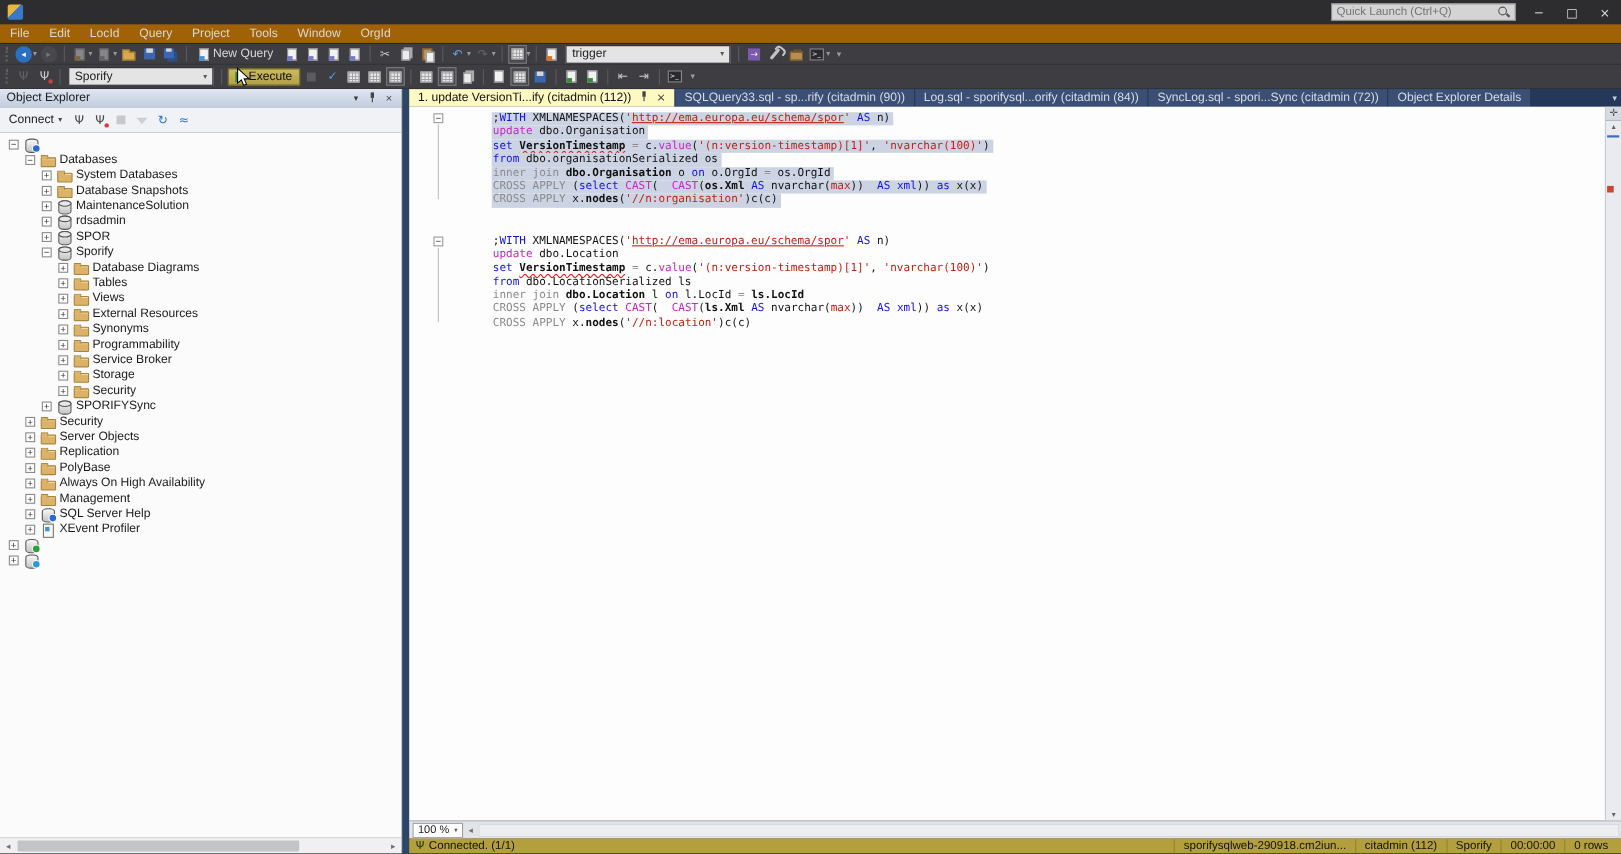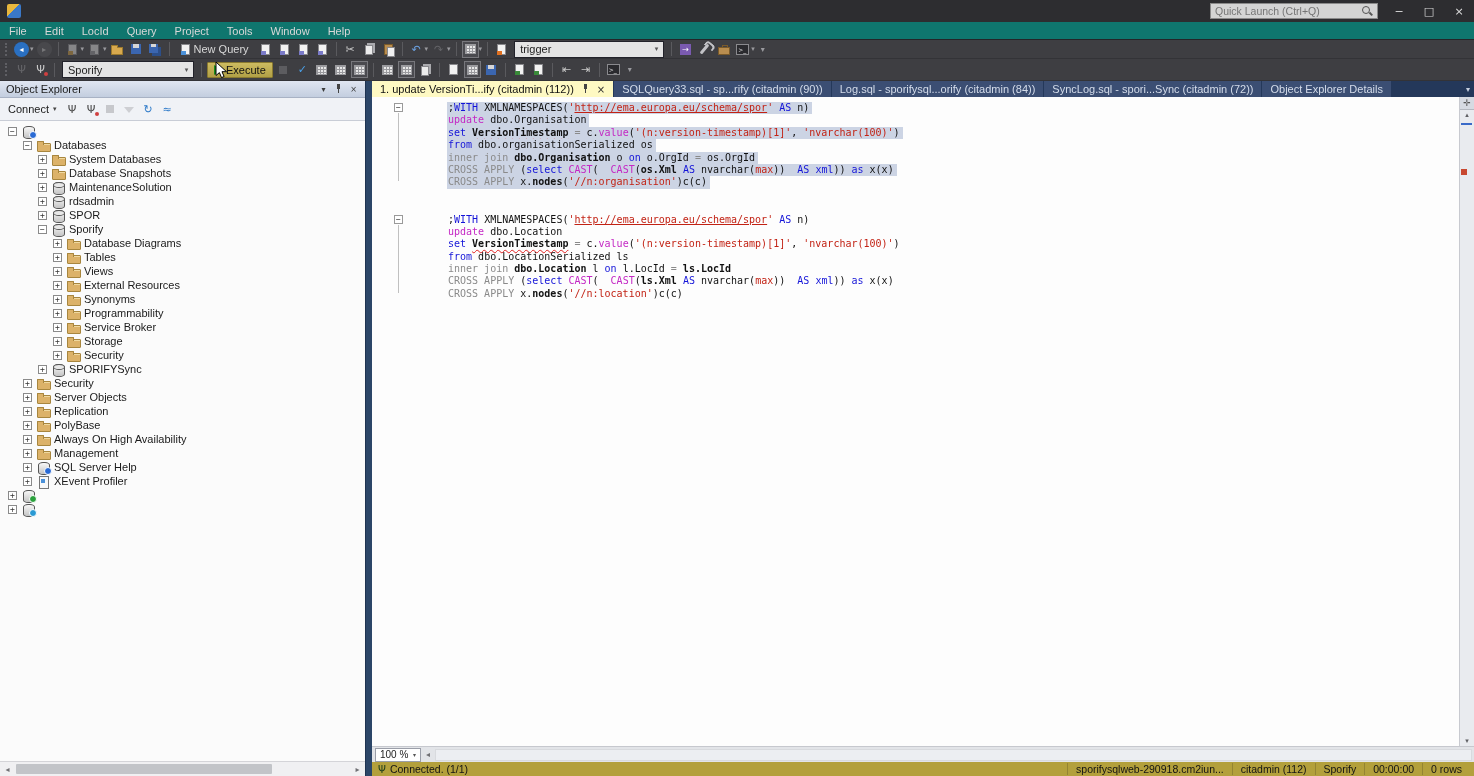--- a/index.html
+++ b/index.html
@@ -13,21 +13,21 @@
   .title-text{white-space:nowrap;overflow:hidden;font-size:11px;}
   .quick-launch{position:absolute;right:96px;top:3px;width:168px;height:16px;background:#d4d4d4;border:1px solid #8a8a8a;display:flex;align-items:center;}
   .quick-launch input{flex:1;border:none;background:transparent;font-family:"Liberation Sans",sans-serif;font-size:10.5px;color:#333;padding:0 4px;outline:none;}
   .magnifier{width:12px;height:12px;position:relative;margin-right:4px;flex:0 0 auto;}
   .magnifier::before{content:"";position:absolute;left:1px;top:1px;width:6px;height:6px;border:1.5px solid #555;border-radius:50%;}
   .magnifier::after{content:"";position:absolute;left:8px;top:8px;width:4px;height:1.5px;background:#555;transform:rotate(45deg);}
   .win-btns{position:absolute;right:0;top:0;height:22px;display:flex;}
   .win-btn{width:30px;height:22px;display:flex;align-items:center;justify-content:center;color:#ddd;font-size:11px;font-family:"DejaVu Sans",sans-serif;}
 
   
-  .menubar{height:18px;background:#0f766e;display:flex;align-items:center;color:#d8d8d8;border-bottom:1px solid #252528;}
+  .menubar{height:18px;background:#a16207;display:flex;align-items:center;color:#d8d8d8;border-bottom:1px solid #252528;}
   .menu-item{padding:0 9px;line-height:18px;}
 
   
   .toolbar{background:#3e3e42;display:flex;align-items:center;border-bottom:1px solid #333337;}
   .toolbar.row1{height:19px;}
   .toolbar.row2{height:22px;}
   .grip{width:3px;height:13px;border-left:2px dotted #5f5f64;margin:0 4px 0 5px;}
   .tsep{width:1px;height:14px;background:#5a5a5e;margin:0 4px;}
   .ticon{height:17px;min-width:17px;display:inline-flex;align-items:center;justify-content:center;position:relative;margin:0 1px;font-family:"DejaVu Sans",sans-serif;font-size:11px;}
   .ticon.dim{opacity:.4;}
@@ -169,21 +169,21 @@
   </div>
 
   <div class="menubar" id="menubar">
       <span class="menu-item">File</span>
       <span class="menu-item">Edit</span>
       <span class="menu-item">LocId</span>
       <span class="menu-item">Query</span>
       <span class="menu-item">Project</span>
       <span class="menu-item">Tools</span>
       <span class="menu-item">Window</span>
-      <span class="menu-item">Help</span>
+      <span class="menu-item">OrgId</span>
     </div>
 
   <div class="toolbar row1" id="toolbar1">
       <span class="grip"></span>
       <span class="ticon">
         <span class="round" style="background: rgb(42, 112, 194); color: rgb(255, 255, 255);">◂</span>
       </span>
       <span class="tdrop">▾</span>
       <span class="ticon dim">
         <span class="round" style="background: rgb(88, 88, 92); color: rgb(204, 204, 204);">▸</span>

